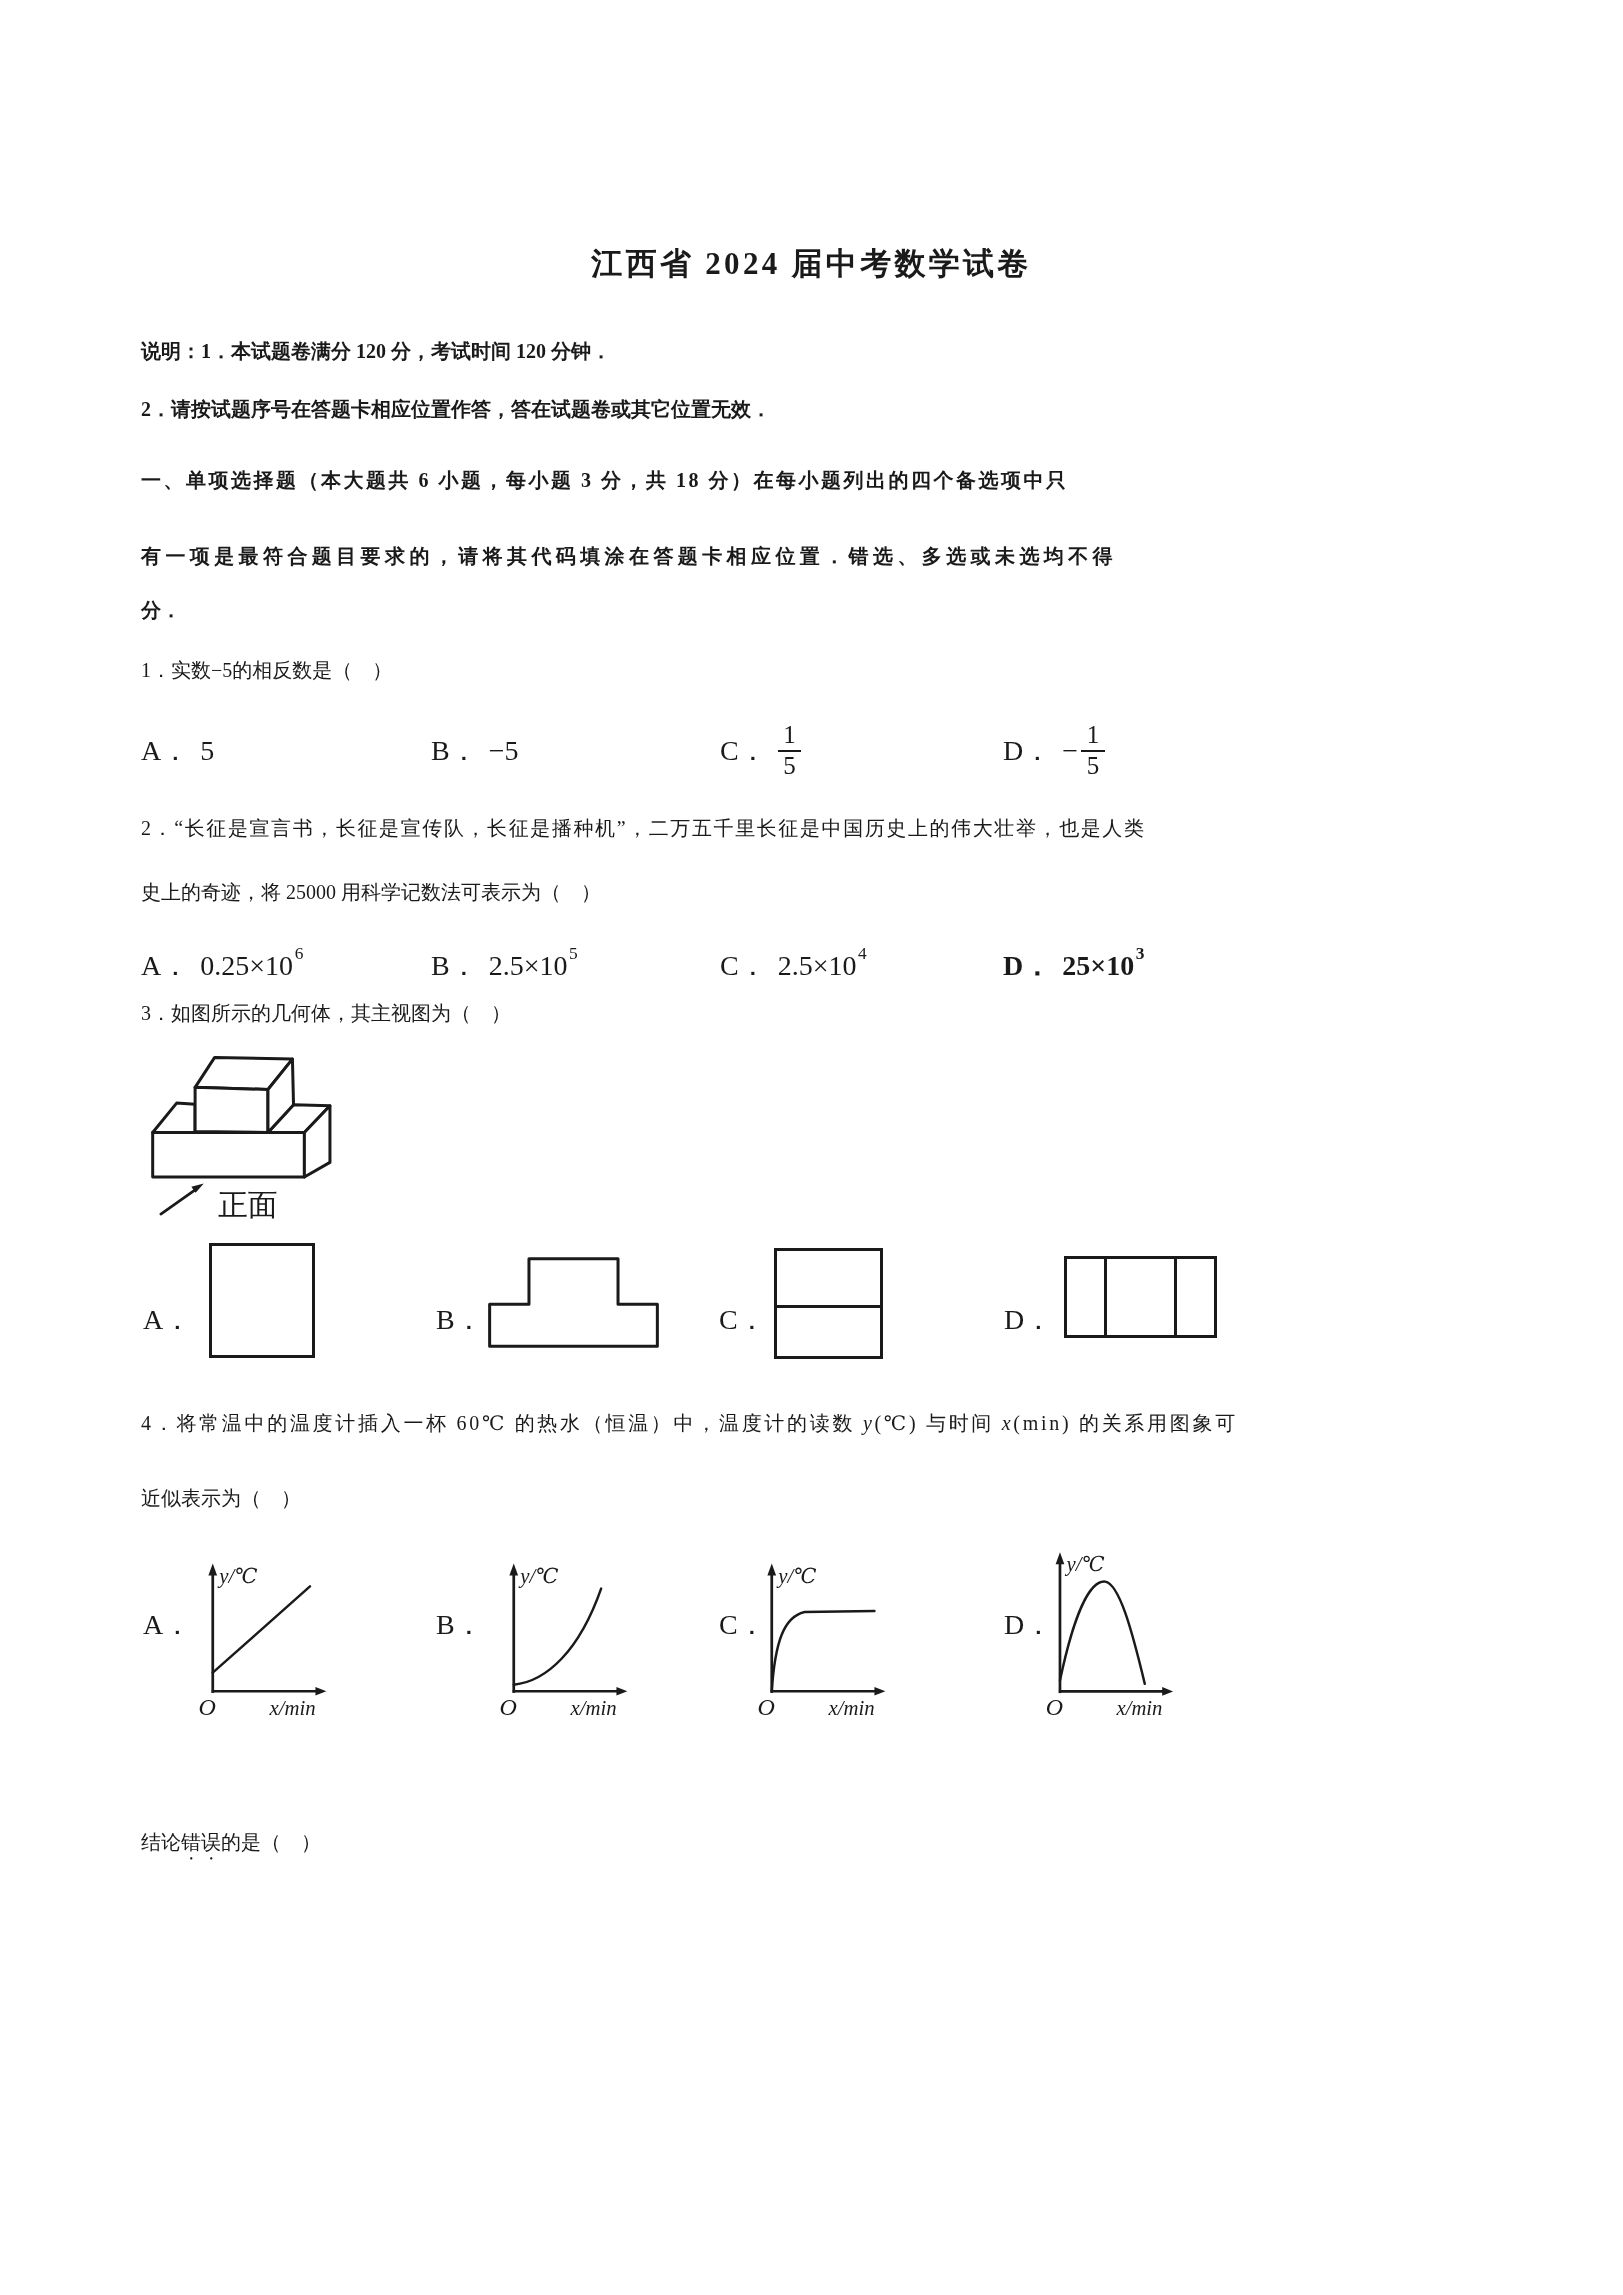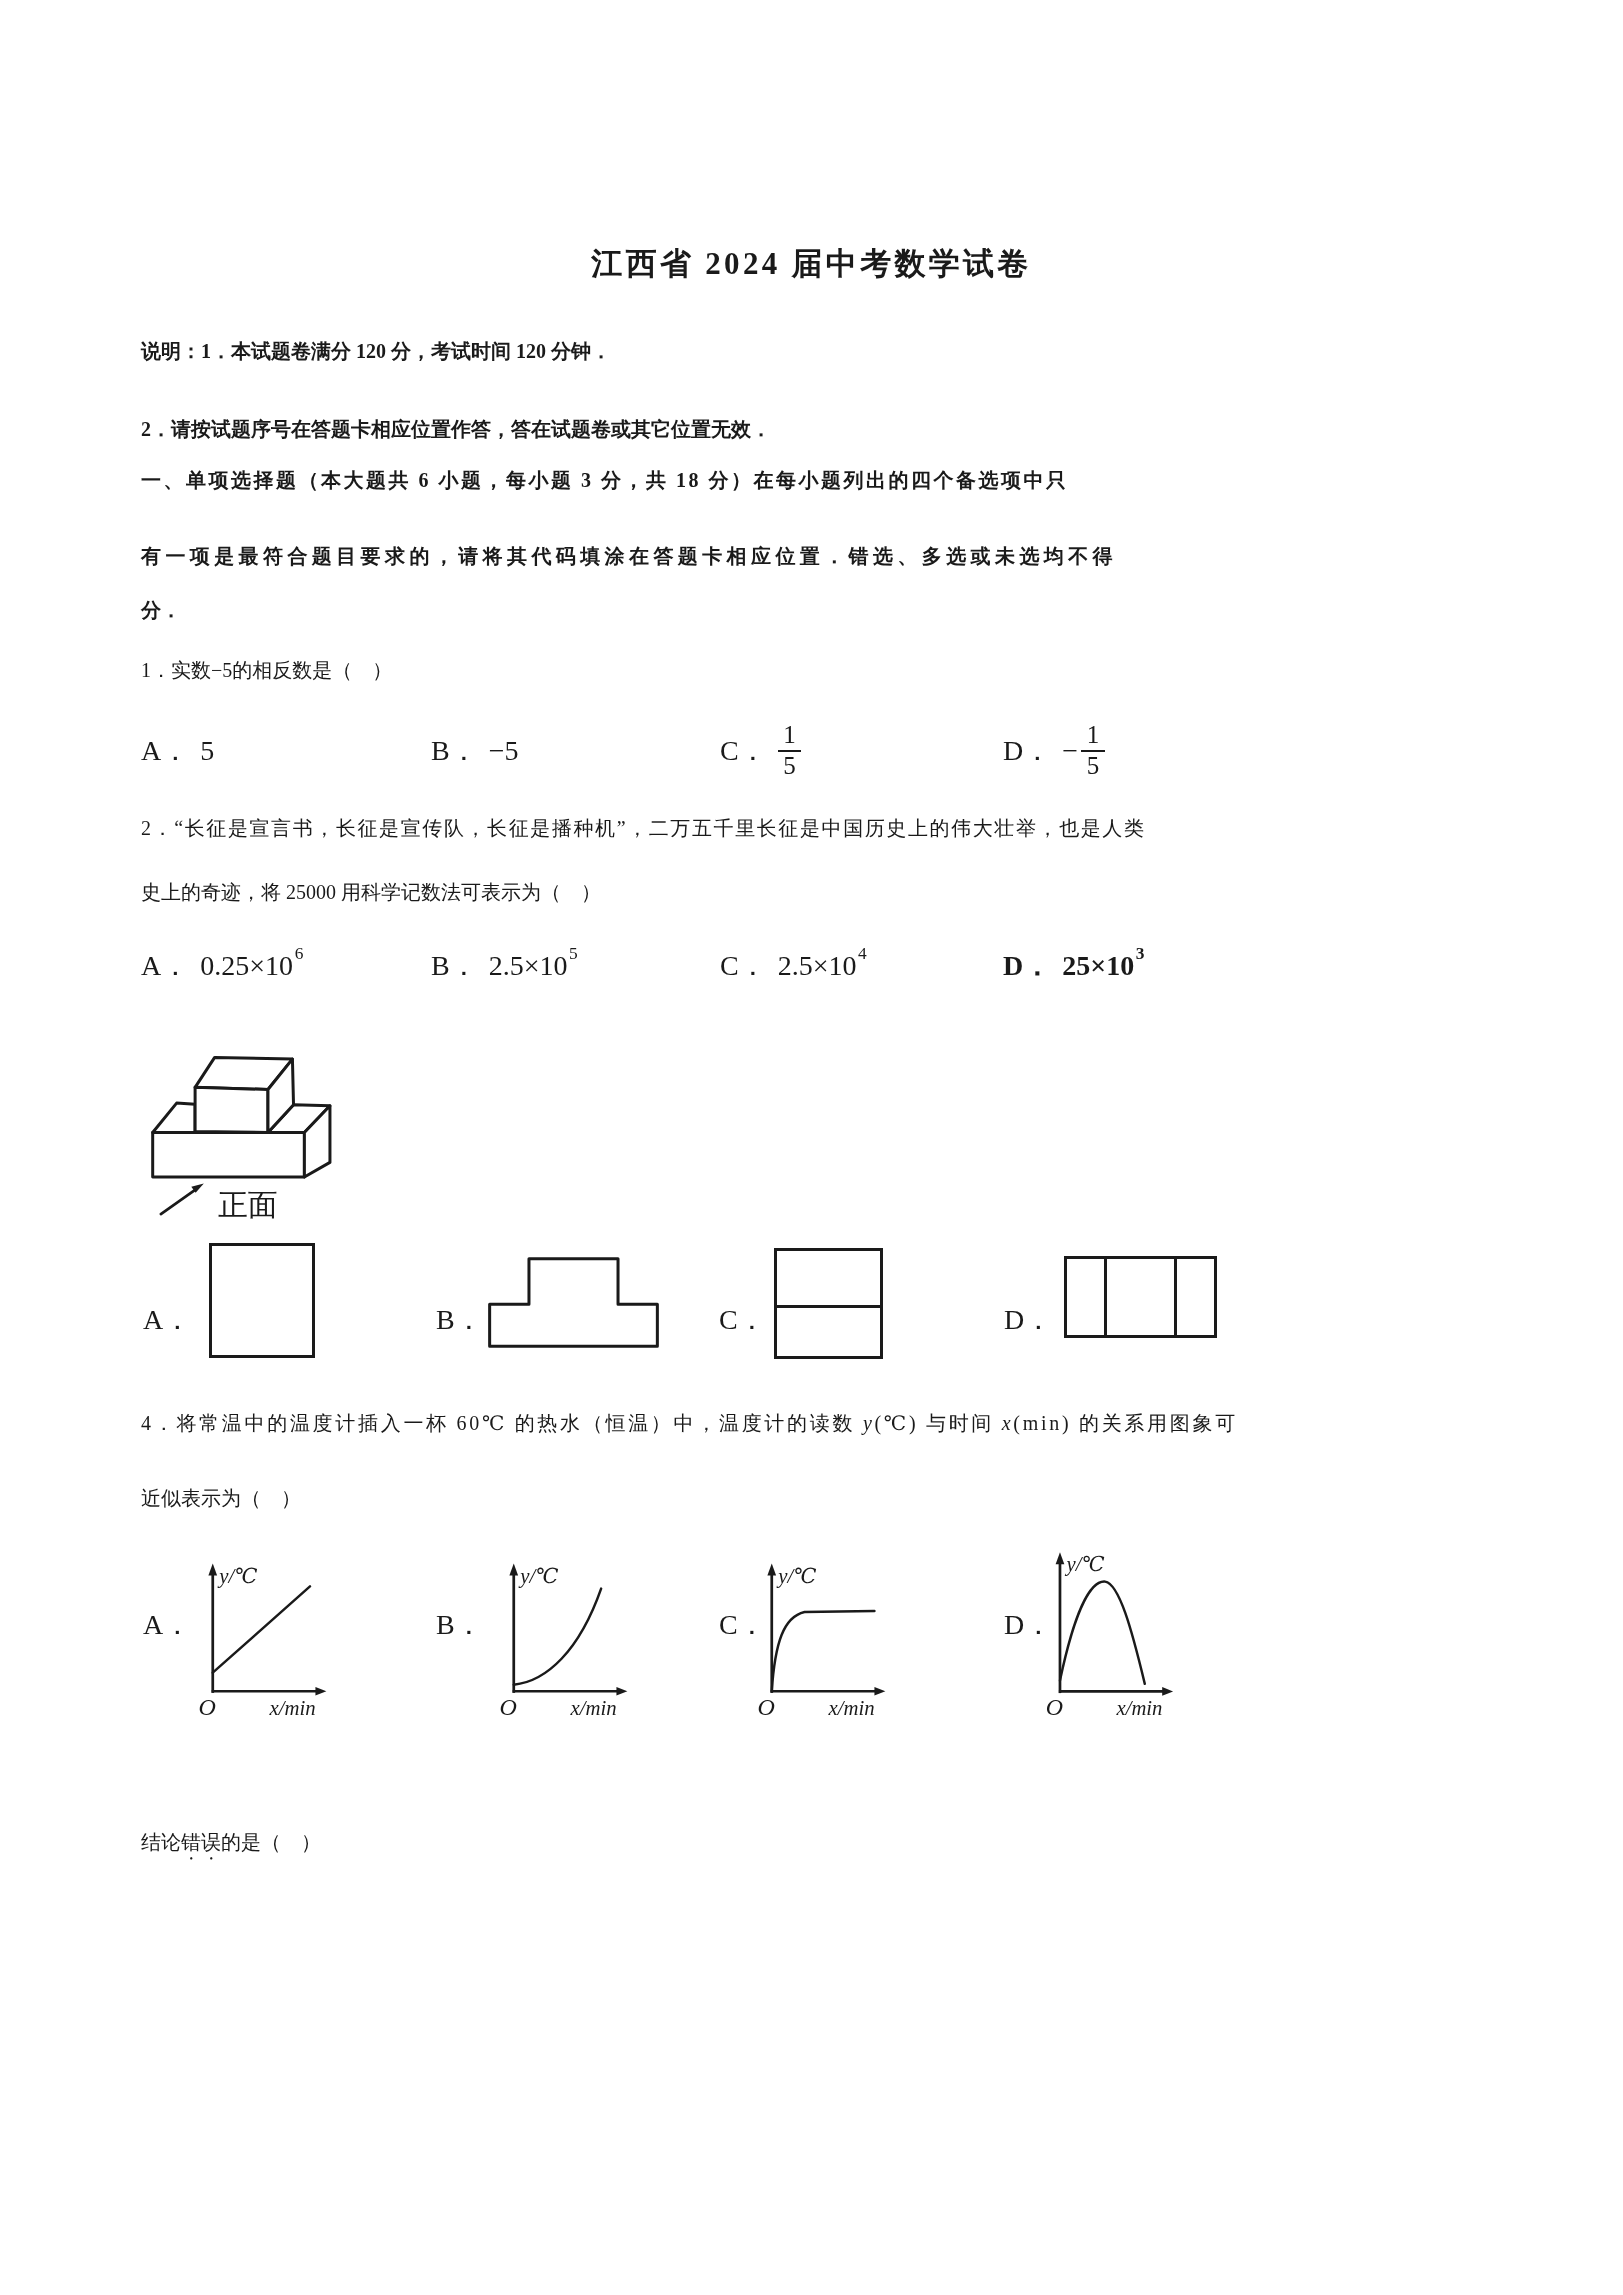--- a/index.html
+++ b/index.html
@@ -36,21 +36,21 @@
         text-emphasis:filled dot;text-emphasis-position:under right;}
 </style>
 </head>
 <body>
 
 <div class="page">
 
   <div class="title">江西省 2024 届中考数学试卷</div>
 
   <div class="t b" style="left:141px;top:339px;">说明：1．本试题卷满分 120 分，考试时间 120 分钟．</div>
-  <div class="t b" style="left:141px;top:417px;">2．请按试题序号在答题卡相应位置作答，答在试题卷或其它位置无效．</div>
+  <div class="t b" style="left:141px;top:397px;">2．请按试题序号在答题卡相应位置作答，答在试题卷或其它位置无效．</div>
 
   <div class="t b ls1" style="left:141px;top:468px;">一、单项选择题（本大题共 6 小题，每小题 3 分，共 18 分）在每小题列出的四个备选项中只</div>
   <div class="t b ls1b" style="left:141px;top:544px;">有一项是最符合题目要求的，请将其代码填涂在答题卡相应位置．错选、多选或未选均不得</div>
   <div class="t b" style="left:141px;top:598px;">分．</div>
 
   <div class="t" style="left:141px;top:658px;">1．实数−5的相反数是（　）</div>
 
   <div class="opt" style="left:141px;top:715px;height:71px;">
     <span class="olabel">A．</span>
     <span>5</span>
@@ -92,20 +92,21 @@
     <span class="olabel">C．</span>
     <span>2.5×10</span>
     <span class="sup">4</span>
   </div>
   <div class="opt b" style="left:1003px;top:941px;height:49px;">
     <span class="olabel">D．</span>
     <span>25×10</span>
     <span class="sup">3</span>
   </div>
 
+  <div class="t" style="left:141px;top:1001px;">3．如图所示的几何体，其主视图为（　）</div>
 
   <svg class="abs" style="left:147px;top:1052px;" width="218" height="174" viewBox="0 0 400 320">
     <polygon class="fig" points="10,148 289,148 289,230 10,230"></polygon>
     <polygon class="fig" points="10,148 54,94 88,96 88,148"></polygon>
     <polygon class="fig" points="222,148 269,97 336,99 289,148"></polygon>
     <polygon class="fig" points="289,148 336,99 336,203 289,230"></polygon>
     <polygon class="fig" points="88,65 124,10 267,13 222,69"></polygon>
     <polygon class="fig" points="88,65 222,69 222,148 88,146"></polygon>
     <polygon class="fig" points="222,69 267,13 269,97 222,148"></polygon>
     <line class="figline" x1="25" y1="298" x2="90" y2="252"></line>

